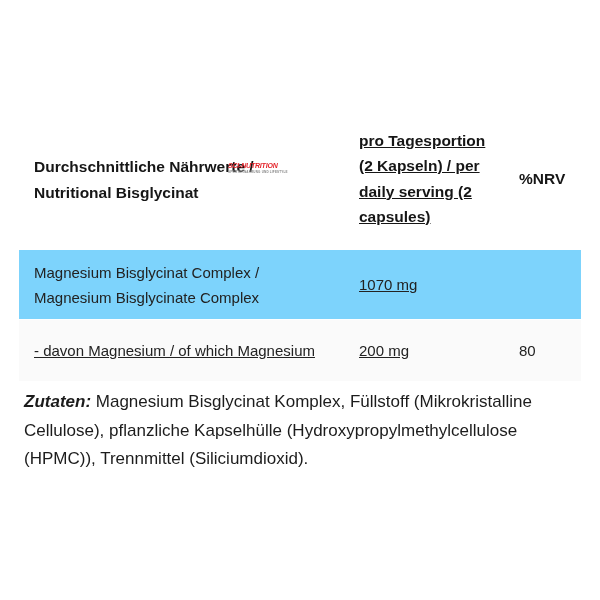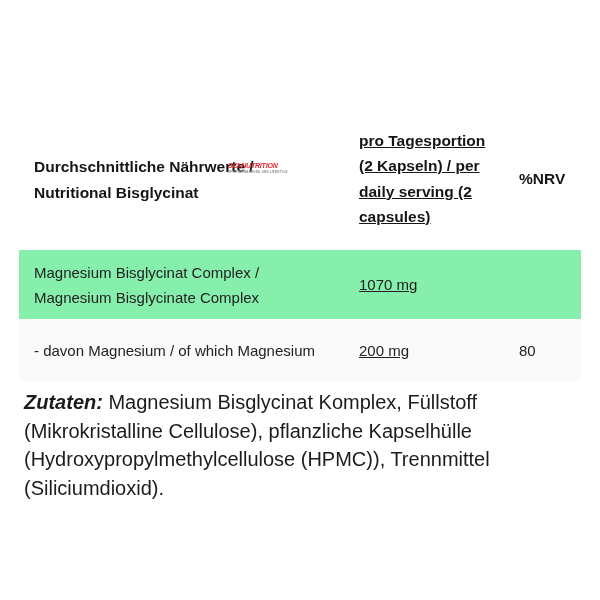--- a/index.html
+++ b/index.html
@@ -11,37 +11,37 @@
     .table {
       position: absolute; left: 19px; top: 108px; width: 562px;
     }
     .row { display: flex; position: relative; }
     .cell { box-sizing: border-box; padding: 0 15px; display: flex; align-items: center; }
     .c1 { width: 325px; }
     .c2 { width: 160px; text-decoration: underline; }
     .c3 { width: 77px; }
     .header { height: 141px; background: #ffffff; font-weight: bold; font-size: 15.5px; line-height: 25.5px; color: #161616; }
     .header .c1 { padding-top: 2px; }
-    .r1 { height: 69px; background: #86efac; margin-top: 1px; font-size: 15px; line-height: 25px; color: #222; }
+    .r1 { height: 69px; background: #7dd3fc; margin-top: 1px; font-size: 15px; line-height: 25px; color: #222; }
     .r2 { height: 61px; background: #fafafa; margin-top: 1px; font-size: 15px; line-height: 25px; color: #222; }
-    .r2 .c1 { align-items: center; }
+    .r2 .c1 { align-items: center; text-decoration: underline; }
     .logo {
       position: absolute; left: 209px; top: 54px; width: 48px; height: 14px;
       pointer-events: none;
     }
     .logo-main {
       display: block; font-size: 7px; font-weight: bold; font-style: italic;
       color: #e4242b; letter-spacing: -0.2px; line-height: 8px; white-space: nowrap;
     }
     .logo-sub {
       display: block; font-size: 3px; color: #888; line-height: 4px; white-space: nowrap; letter-spacing: 0.2px;
     }
     .ingredients {
       position: absolute; left: 24px; top: 388px; width: 560px;
-      font-size: 20px; line-height: 28.5px; color: #1c1c1c;
+      font-size: 17px; line-height: 28.5px; color: #1c1c1c;
     }
     .ingredients .label { font-weight: bold; font-style: italic; }
   </style>
 </head>
 <body>
 
 <div class="table">
   <div class="row header">
     <div class="cell c1">Durchschnittliche Nährwerte / Nutritional Bisglycinat</div>
     <div class="cell c2">pro Tagesportion (2 Kapseln) / per daily serving (2 capsules)</div>

